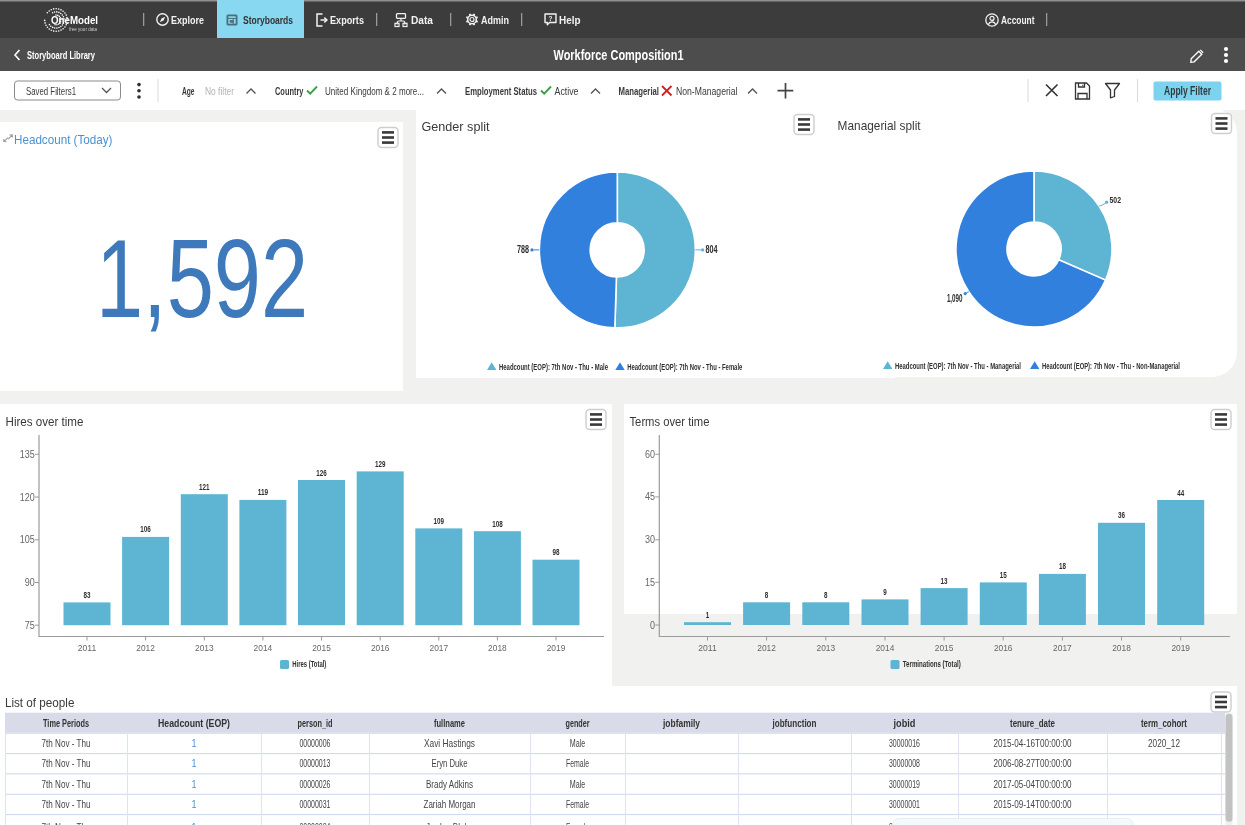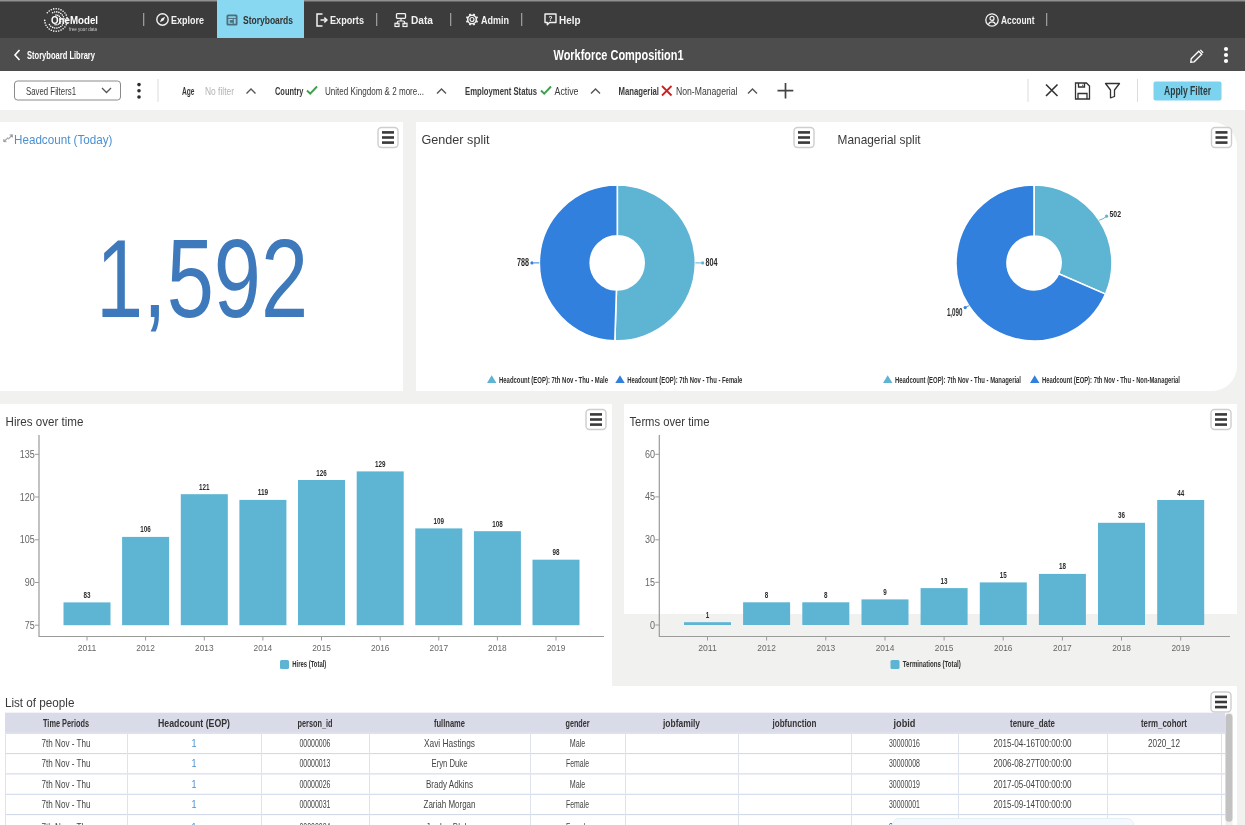--- a/index.html
+++ b/index.html
@@ -182,21 +182,21 @@
       <text x="14" y="21.5" font-size="13" fill="#4a90d2" textLength="98.5" lengthAdjust="spacingAndGlyphs">Headcount (Today)</text>
       <g>
         <rect x="378" y="5.5" width="20" height="20" rx="3.5" fill="#fff" stroke="#cecece" stroke-width="1.4"></rect>
         <rect x="382" y="9.1" width="12" height="2.6" fill="#3a3a3a"></rect>
         <rect x="382" y="14.2" width="12" height="2.6" fill="#3a3a3a"></rect>
         <rect x="382" y="19.3" width="12" height="2.6" fill="#3a3a3a"></rect>
       </g>
       <text x="202" y="195" font-size="111" fill="#3e79bb" text-anchor="middle" textLength="212" lengthAdjust="spacingAndGlyphs">1,592</text>
     </svg>
   </div>
-<div class="card" style="left:416px;top:122px;width:479px;height:269px;">
+<div class="card" style="left:416px;top:109px;width:479px;height:269px;">
     <svg width="403" height="269">
       <text x="5.5" y="21.5" font-size="13" fill="#3a3a3a" textLength="68" lengthAdjust="spacingAndGlyphs">Gender split</text>
       <g>
         <rect x="378" y="5.5" width="20" height="20" rx="3.5" fill="#fff" stroke="#cecece" stroke-width="1.4"></rect>
         <rect x="382" y="9.1" width="12" height="2.6" fill="#3a3a3a"></rect>
         <rect x="382" y="14.2" width="12" height="2.6" fill="#3a3a3a"></rect>
         <rect x="382" y="19.3" width="12" height="2.6" fill="#3a3a3a"></rect>
       </g>
       <path d="M201.30 62.90 A78 78 0 1 1 198.84 218.86 L200.45 167.89 A27 27 0 1 0 201.30 113.90 Z" fill="#5db4d3" stroke="#fff" stroke-width="1.6"></path>
       <path d="M198.84 218.86 A78 78 0 0 1 201.30 62.90 L201.30 113.90 A27 27 0 0 0 200.45 167.89 Z" fill="#3280de" stroke="#fff" stroke-width="1.6"></path>
@@ -205,21 +205,21 @@
       <text x="113" y="144.3" font-size="10" font-weight="bold" fill="#2b2b2b" text-anchor="end" textLength="12" lengthAdjust="spacingAndGlyphs">788</text>
       <path d="M279.3 140.9 H285.1" stroke="#5db4d3" stroke-width="1"></path>
       <circle cx="286.6" cy="140.9" r="1.6" fill="#5db4d3"></circle>
       <text x="289.5" y="144.3" font-size="10" font-weight="bold" fill="#2b2b2b" textLength="12" lengthAdjust="spacingAndGlyphs">804</text>
       <polygon points="71,261 75.7,253.3 80.4,261" fill="#5db4d3"></polygon>
       <text x="83" y="260.6" font-size="9" font-weight="bold" fill="#2f2f2f" textLength="109" lengthAdjust="spacingAndGlyphs">Headcount (EOP): 7th Nov - Thu - Male</text>
       <polygon points="199.3,261 204,253.3 208.7,261" fill="#3280de"></polygon>
       <text x="211.3" y="260.6" font-size="9" font-weight="bold" fill="#2f2f2f" textLength="115" lengthAdjust="spacingAndGlyphs">Headcount (EOP): 7th Nov - Thu - Female</text>
     </svg>
   </div>
-<div class="card" style="left:833px;top:122px;width:404px;height:269px;border-radius:25px;">
+<div class="card" style="left:833px;top:108px;width:404px;height:269px;border-radius:25px;">
     <svg width="404" height="269">
       <text x="4.6" y="21.5" font-size="13" fill="#3a3a3a" textLength="83" lengthAdjust="spacingAndGlyphs">Managerial split</text>
       <g>
         <rect x="378.5" y="5.5" width="20" height="20" rx="3.5" fill="#fff" stroke="#cecece" stroke-width="1.4"></rect>
         <rect x="382.5" y="9.1" width="12" height="2.6" fill="#3a3a3a"></rect>
         <rect x="382.5" y="14.2" width="12" height="2.6" fill="#3a3a3a"></rect>
         <rect x="382.5" y="19.3" width="12" height="2.6" fill="#3a3a3a"></rect>
       </g>
       <path d="M201.00 63.00 A78 78 0 0 1 272.51 172.14 L225.75 151.78 A27 27 0 0 0 201.00 114.00 Z" fill="#5db4d3" stroke="#fff" stroke-width="1.6"></path>
       <path d="M272.51 172.14 A78 78 0 1 1 201.00 63.00 L201.00 114.00 A27 27 0 1 0 225.75 151.78 Z" fill="#3280de" stroke="#fff" stroke-width="1.6"></path>

